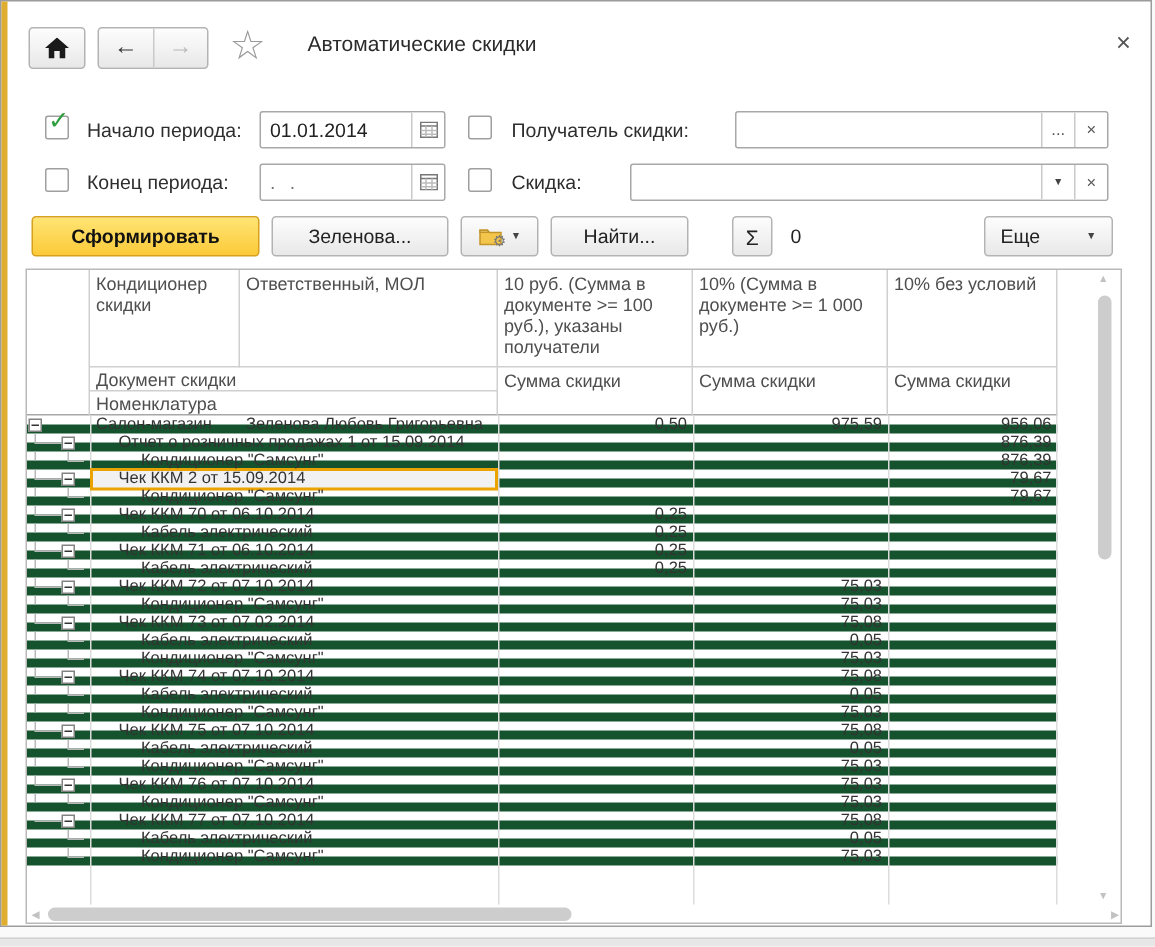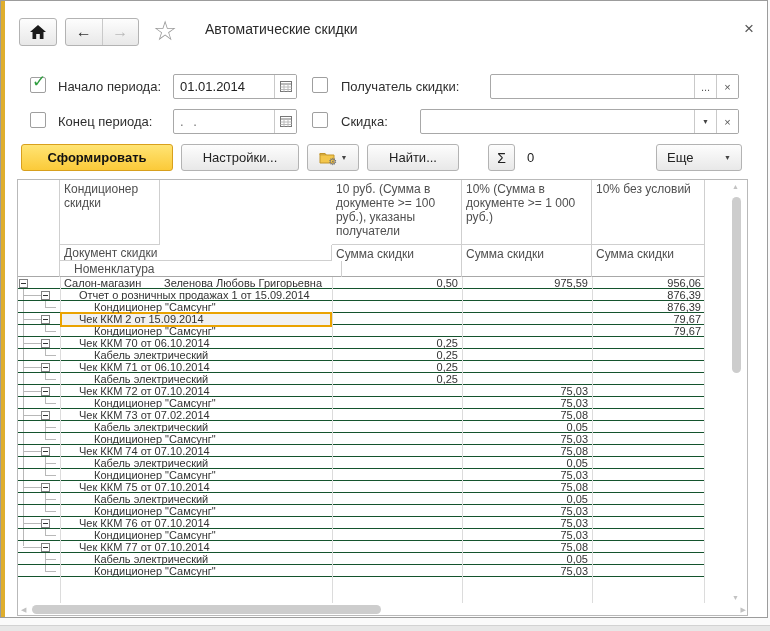--- a/index.html
+++ b/index.html
@@ -77,31 +77,31 @@
            border-bottom:1px solid #a8a8a8; }
   .hc { position:absolute; font-size:12px; line-height:14px; color:#4f4f4f;
         padding:2px 4px; border-right:1px solid #cfcfcf; border-bottom:1px solid #cfcfcf; }
   .hc-tree { left:0; top:0; width:42px; height:97px; border-bottom:none; }
   .hc-c1 { left:42px; top:0; width:100px; height:65px; }
   .hc-c2 { left:142px; top:0; width:172px; height:65px; }
   .hc-c3 { left:314px; top:0; width:130px; height:65px; }
   .hc-c4 { left:444px; top:0; width:130px; height:65px; }
   .hc-c5 { left:574px; top:0; width:113px; height:65px; }
   .hc-doc { left:42px; top:65px; width:272px; height:16px; padding-top:1px; }
-  .hc-nom { left:52px; top:81px; width:272px; height:16px; padding-top:1px; border-bottom:none; }
+  .hc-nom { left:42px; top:81px; width:272px; height:16px; padding-top:1px; border-bottom:none; }
   .hc-s3 { left:314px; top:65px; width:130px; height:32px; border-bottom:none; }
   .hc-s4 { left:444px; top:65px; width:130px; height:32px; border-bottom:none; }
   .hc-s5 { left:574px; top:65px; width:113px; height:32px; border-bottom:none; }
 
   #rows { position:absolute; left:0; top:97px; width:687px; height:326px; overflow:hidden; }
   .colline { position:absolute; top:97px; height:326px; width:1px; background:#dcdcdc; }
   .cl-0 { left:42px; } .cl-1 { left:314px; } .cl-2 { left:444px; }
   .cl-3 { left:574px; } .cl-4 { left:686px; }
 
-  .trow { position:relative; height:12px; border-bottom:1px solid #14532d; width:687px; }
+  .trow { position:relative; height:12px; border-bottom:6px solid #14532d; width:687px; }
   .cell { position:absolute; top:0; height:12px; line-height:12px; font-size:11px;
           color:#333; white-space:nowrap; overflow:hidden; }
   .lab { z-index:2; }
   .lv1 { left:46px; width:96px; }
   .lv2 { left:61px; width:253px; }
   .lv3 { left:76px; width:238px; }
   .resp { left:146px; width:168px; }
   .num { text-align:right; padding-right:4px; }
   .n1 { left:314px; width:130px; } .n2 { left:444px; width:130px;text-align:right; } .n3 { left:574px; width:113px; }
   .ln { position:absolute; background:#b8b8b8; z-index:1; }
@@ -209,21 +209,21 @@
       </button>
     <button class="fbtn">
         <span>×</span>
       </button>
   </div>
 
   <button class="btn btn-generate">
       <span>Сформировать</span>
     </button>
   <button class="btn btn-settings">
-      <span>Настройки...</span>
+      <span>Зеленова...</span>
     </button>
   <button class="btn btn-variants">
     <span class="foldwrap">
       <svg width="16" height="13" viewBox="0 0 16 13">
           <path d="M1 2.5 h5 l1.2 1.5 H15 v8 H1 z" fill="#f3c64b" stroke="#c2952a"></path>
           <path d="M1 2.5 h5 l1 1.3 h-6 z" fill="#f9da7d" stroke="#c2952a"></path>
         </svg>
       <span class="gearglyph">⚙</span>
     </span>
     <span class="ddglyph">▼</span>
@@ -237,20 +237,21 @@
   <div class="sumval">0</div>
   <button class="btn btn-more">
       <span>Еще</span>
       <span class="ddglyph">▼</span>
     </button>
 
   <div class="report">
     <div class="thead">
       <div class="hc hc-tree"></div>
       <div class="hc hc-c1">Кондиционер скидки</div>
+      <div class="hc hc-c2">Ответственный, МОЛ</div>
       <div class="hc hc-c3">10 руб. (Сумма в документе &gt;= 100 руб.), указаны получатели</div>
       <div class="hc hc-c4">10% (Сумма в документе &gt;= 1 000 руб.)</div>
       <div class="hc hc-c5">10% без условий</div>
       <div class="hc hc-doc">Документ скидки</div>
       <div class="hc hc-nom">Номенклатура</div>
       <div class="hc hc-s3">Сумма скидки</div>
       <div class="hc hc-s4">Сумма скидки</div>
       <div class="hc hc-s5">Сумма скидки</div>
     </div>
 

